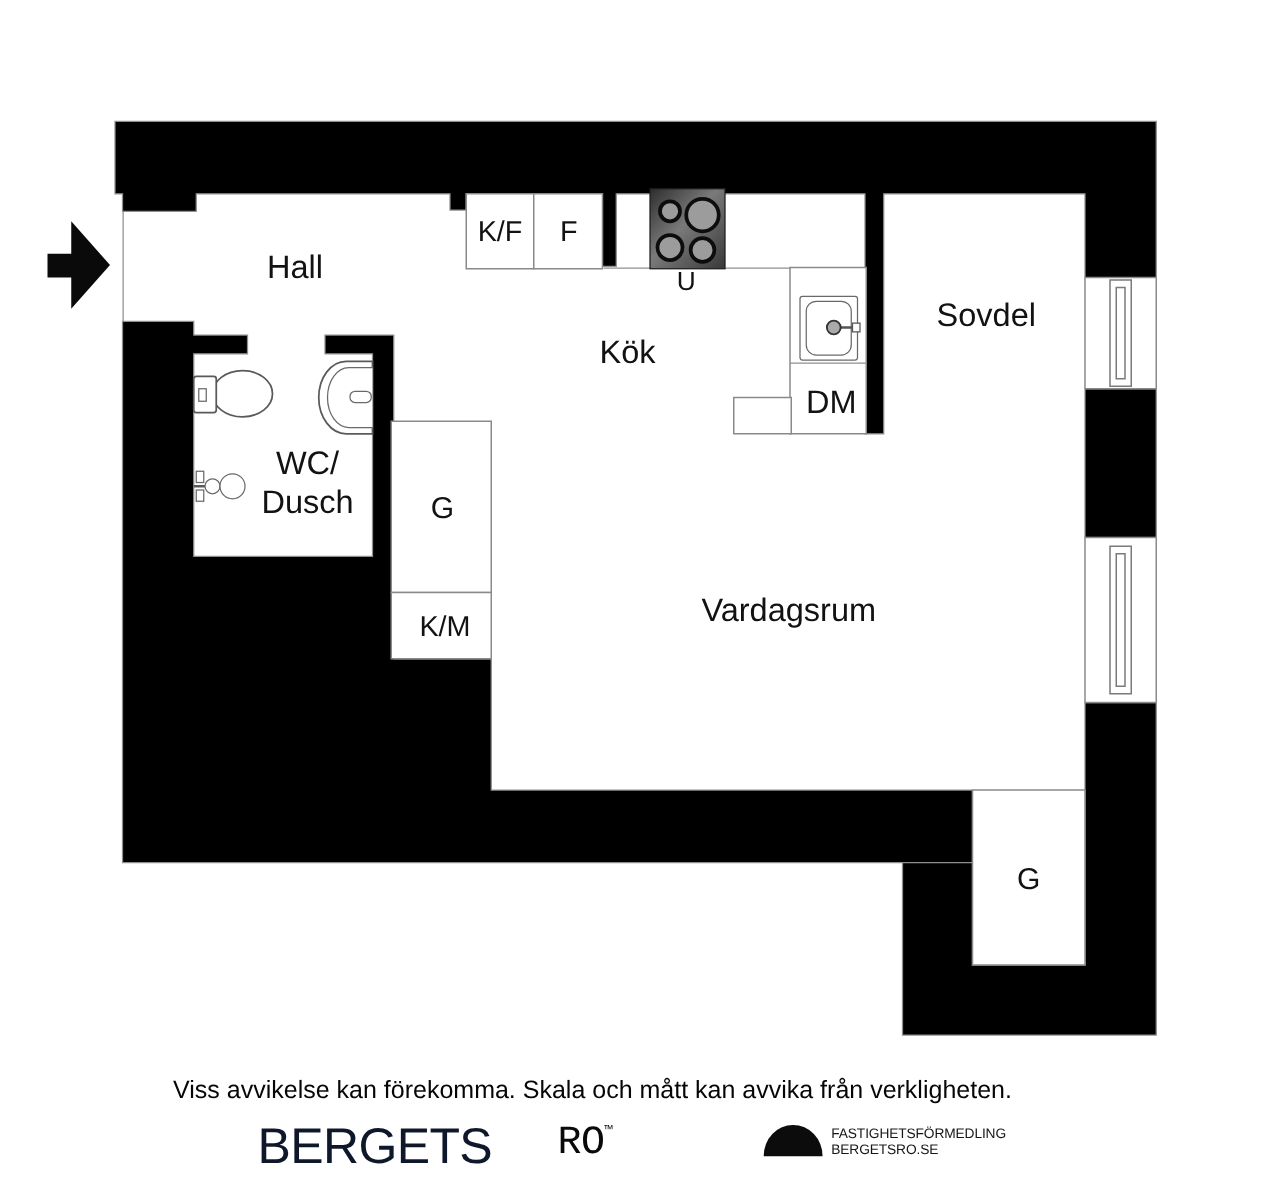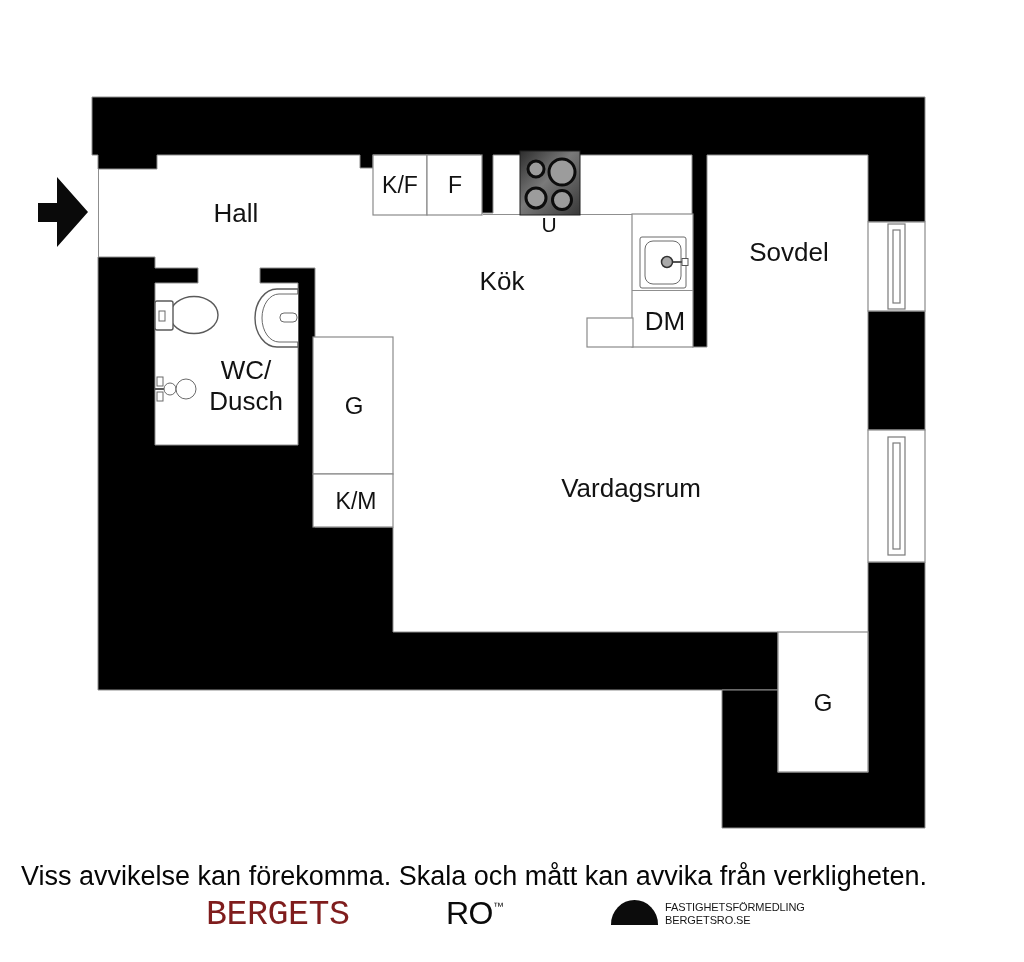--- a/index.html
+++ b/index.html
@@ -13,23 +13,23 @@
   .boxoutline{fill:#ffffff;stroke:#8a8a8a;stroke-width:1.2;}
   .winouter{fill:#ffffff;stroke:#8a8a8a;stroke-width:1.2;}
   .winsash{fill:none;stroke:#7a7a7a;stroke-width:1.2;}
   .room-label{font-size:26px;fill:#121212;text-anchor:middle;}
   .small-label{font-size:23px;fill:#121212;text-anchor:middle;}
   .tiny-label{font-size:21px;fill:#121212;text-anchor:middle;}
   .g-label{font-size:24px;fill:#121212;text-anchor:middle;}
   .dm-label{font-size:26px;fill:#121212;text-anchor:middle;}
   .burner{fill:#9c9c9c;stroke:#0d0d0d;stroke-width:3;}
   #disclaimer{position:absolute;left:0;top:861px;width:948px;text-align:center;
-              font-size:27px;color:#060606;}
-  #brand-left{position:absolute;left:206px;top:895px;font-size:35px;color:#7f1d1d;letter-spacing:-0.5px;font-family:Liberation Mono, monospace;}
-  #brand-right{position:absolute;left:446px;top:895px;font-size:32px;color:#0a0a0a;letter-spacing:-0.5px;}
+              font-size:20px;color:#060606;}
+  #brand-left{position:absolute;left:206px;top:895px;font-size:40px;color:#0f172a;letter-spacing:-0.5px;}
+  #brand-right{position:absolute;left:446px;top:895px;font-size:32px;color:#0a0a0a;letter-spacing:-0.5px;font-family:Liberation Mono, monospace;}
   #brand-right sup{font-size:11px;vertical-align:14px;letter-spacing:0;}
   #dome-logo{position:absolute;left:611px;top:900px;width:47px;height:25px;background:#0c0c0c;
              border-radius:24px 24px 0 0 / 25px 25px 0 0;}
   #agency{position:absolute;left:665px;top:901px;font-size:11px;line-height:12.5px;
           color:#161616;letter-spacing:-0.1px;}
 </style>
 </head>
 <body>
 
 <div id="stage">

